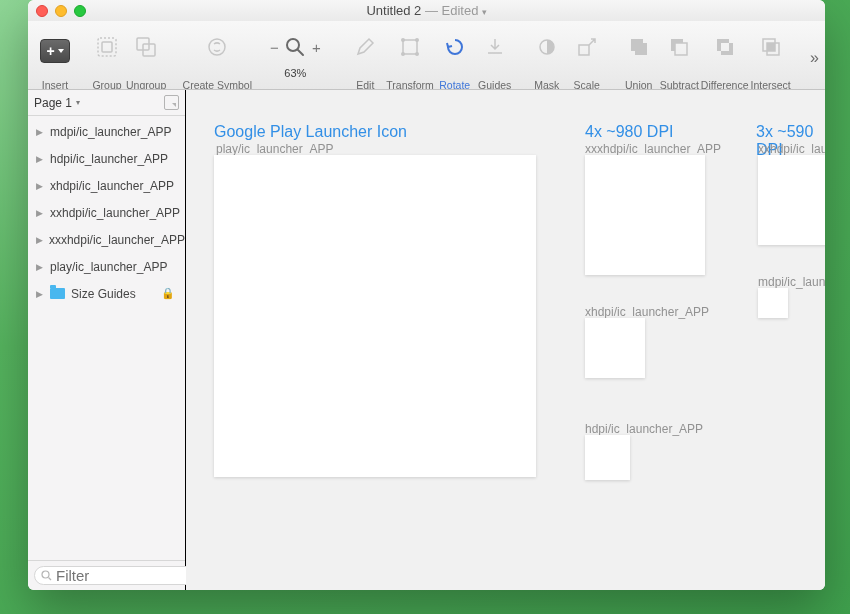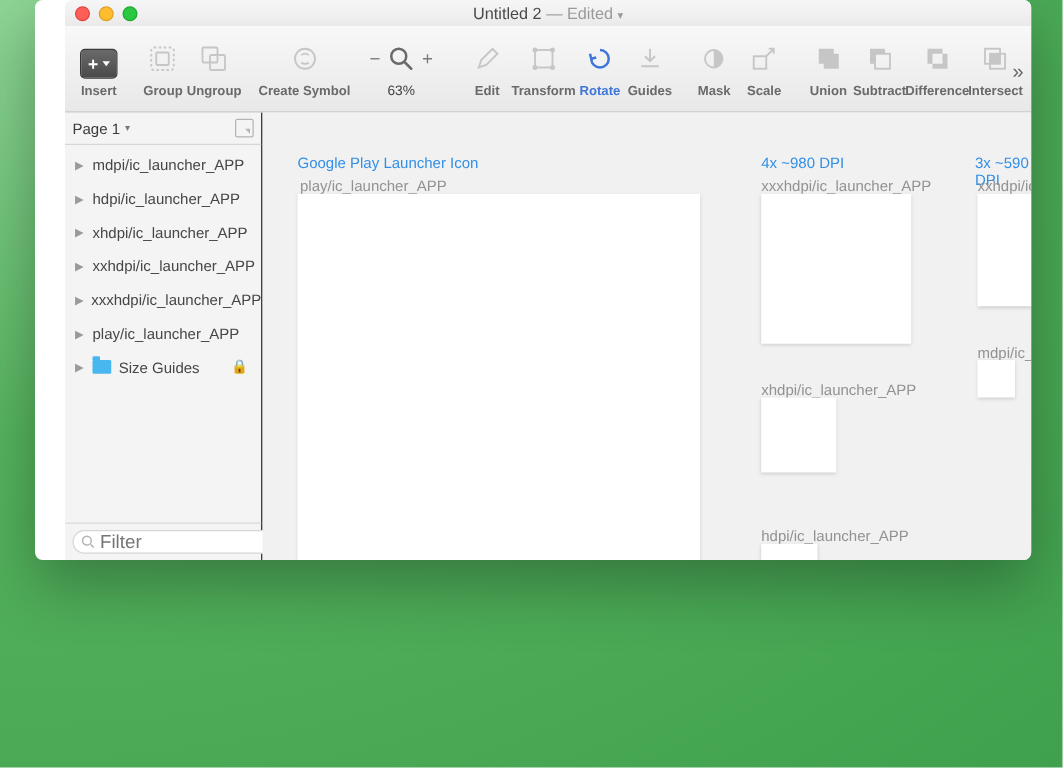--- a/index.html
+++ b/index.html
@@ -11,28 +11,27 @@
     width: 850px;
     height: 614px;
     overflow: hidden;
     position: relative;
   }
   .window {
     position: absolute;
     left: 28px;
     top: 0;
     width: 797px;
-    height: 448px;
+    height: 590px;
     background: #fff;
     border-radius: 6px;
     box-shadow: 0 20px 50px rgba(0,0,0,0.3);
     display: flex;
     flex-direction: column;
     overflow: hidden;
-    padding-left: 24px;
   }
   
   .titlebar {
     height: 21px;
     background: linear-gradient(#f6f6f6,#eaeaea);
     display: flex;
     align-items: center;
     padding: 0 8px;
     position: relative;
     border-top-left-radius: 6px;
@@ -53,21 +52,21 @@
     border-bottom:1px solid #c4c4c4;
     display:flex;
     align-items:flex-start;
     padding: 6px 8px 0 8px;
     gap:2px;
     position:relative;
     overflow:hidden;
   }
   .tbitem { display:flex; flex-direction:column; align-items:center; justify-content:flex-start; min-width:38px; cursor:default;}
   .tbitem .iconwrap { height:40px; display:flex; align-items:center; justify-content:center;}
-  .tbitem .lbl { font-size:10.5px; color:#6a6a6a; margin-top:0; white-space:nowrap;font-weight:bold;}
+  .tbitem .lbl { font-size:10.5px; color:#6a6a6a; margin-top:12px; white-space:nowrap;}
   .tbitem.active .lbl { color:#3f76d9; }
   .tbgroup { display:flex; align-items:center; }
   .tbsep { width:10px; }
   .insert-btn {
     width:30px; height:24px; background:linear-gradient(#6a6a6a,#4a4a4a);
     border:1px solid #3a3a3a; border-radius:4px; display:flex; align-items:center; justify-content:center; gap:1px;
     margin-top:8px;
   }
   .insert-btn .plus { color:#fff; font-size:14px; font-weight:600; line-height:1;}
   .insert-btn .dd { width:0;height:0;border-left:3px solid transparent;border-right:3px solid transparent;border-top:4px solid #fff; margin-left:2px;}
@@ -89,21 +88,21 @@
   .layer .disc { color:#9a9a9a; font-size:9px; width:8px;}
   .layer .folder { width:15px; height:11px; background:#49b7ef; border-radius:1px; position:relative;}
   .layer .folder::before{content:"";position:absolute;top:-3px;left:0;width:6px;height:3px;background:#49b7ef;border-radius:1px 1px 0 0;}
   .layer .lock { margin-left:auto; margin-right:10px; color:#b8b8b8; font-size:11px;}
   .bottombar { height:30px; border-top:1px solid #d7d7d7; display:flex; align-items:center; padding:0 6px; gap:6px;}
   .filter { flex:1; height:19px; border:1px solid #d6d6d6; border-radius:10px; display:flex; align-items:center; padding:0 6px; gap:4px; background:#fff;}
   .filter input { border:0; outline:0; flex:1; font-size:15px; color:#777; background:transparent;}
   .bbtn { color:#3f76d9; font-size:12px; display:flex; align-items:center; gap:1px;}
   
   .canvas { flex:1; background:#f1f1f1; position:relative; overflow:hidden;}
-  .section-title { position:absolute; font-size:12px; color:#328fe6; }
+  .section-title { position:absolute; font-size:16px; color:#328fe6; }
   .artlabel { position:absolute; font-size:12px; color:#929292; }
   .artboard { position:absolute; background:#fff; box-shadow:0 1px 3px rgba(0,0,0,0.15);}
 </style>
 </head>
 <body>
 
 <div class="window">
 
   <div class="titlebar">
     <div class="traffic">

